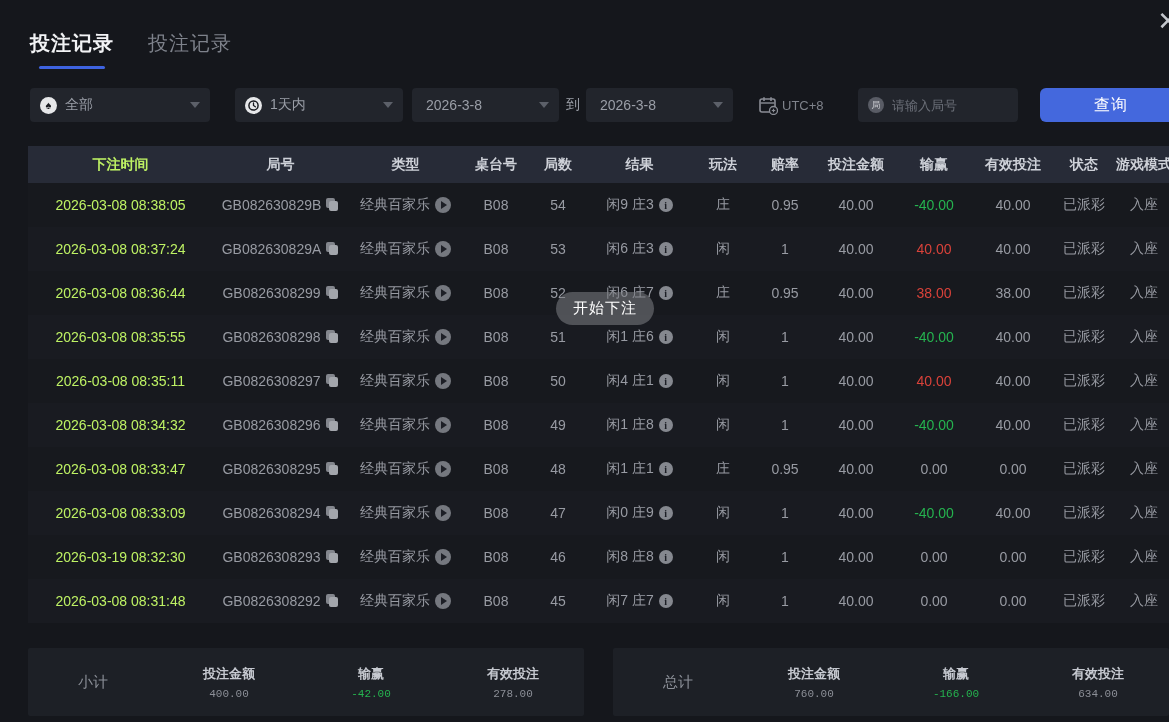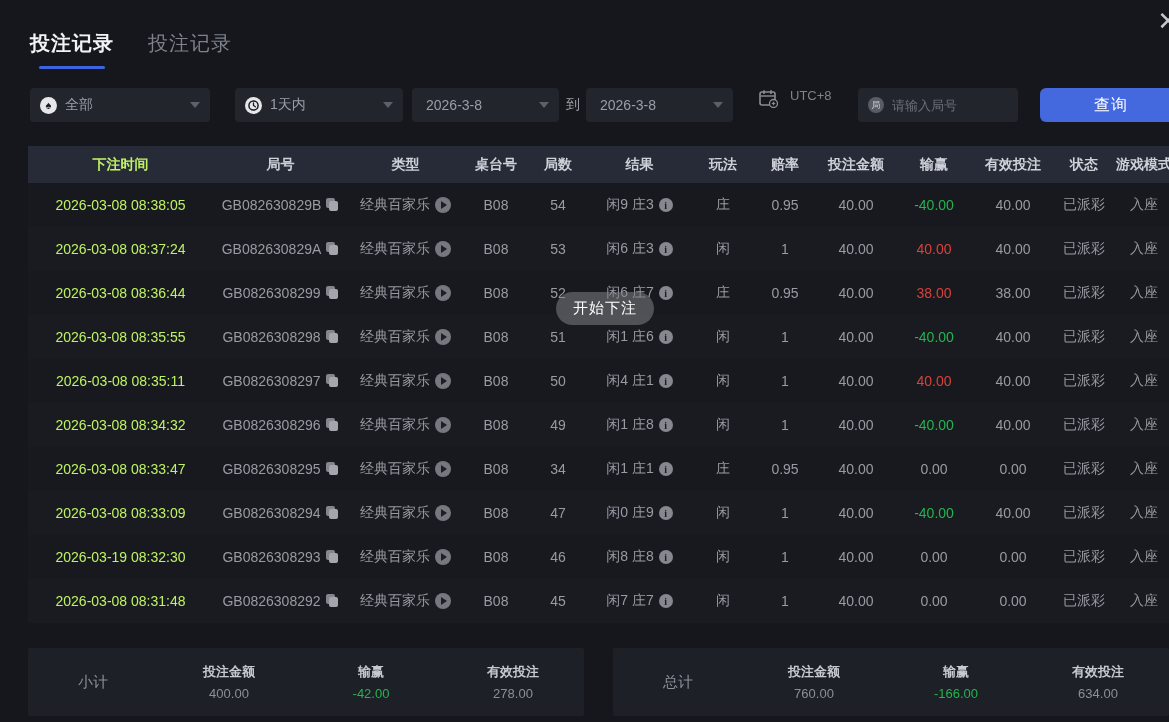--- a/index.html
+++ b/index.html
@@ -28,21 +28,21 @@
   .ctrl .caret { position:absolute; right:10px; width:0; height:0;
     border-left:5px solid transparent; border-right:5px solid transparent; border-top:6px solid #5c6069; }
   .circle-ic { width:17px; height:17px; border-radius:50%; background:#e6e7e9; color:#17191e;
     display:inline-flex; align-items:center; justify-content:center; margin:0 8px 0 10px; flex:none; }
   .circle-ic.spade { font-size:11px; }
   .sel-gametype { left:30px; width:180px; }
   .sel-timerange { left:235px; width:168px; }
   .sel-date1 { left:412px; width:147px; padding-left:14px; }
   .sel-date2 { left:586px; width:147px; padding-left:14px; }
   .to-label { position:absolute; left:566px; top:8px; font-size:14px; color:#9ca0a8; }
-  .tz { position:absolute; left:758px; top:0; height:34px; display:flex; gap:12px; color:#7e828a; font-size:13px; }
+  .tz { position:absolute; left:758px; top:0; height:34px; display:flex; align-items:center; gap:4px; color:#7e828a; font-size:13px; }
   .gameno-input { left:858px; width:160px; }
   .gameno-input .dark-circle { width:16px; height:16px; border-radius:50%; background:#595c65; color:#c6c8cd;
     display:inline-flex; align-items:center; justify-content:center; font-size:9px; margin:0 8px 0 10px; flex:none; }
   .gameno-input input { background:transparent; border:none; outline:none; color:#8b5cf6; font-size:13px; width:110px;
     font-family:"Liberation Sans","DejaVu Sans",sans-serif; }
   .gameno-input input::placeholder { color:#6b6f78; }
   .search-btn {
     position:absolute; left:1040px; top:0; width:142px; height:34px; background:#4468dd; border:none;
     border-radius:6px; color:#ffffff; font-size:16px; cursor:pointer; letter-spacing:1px;
     font-family:"Liberation Sans","DejaVu Sans",sans-serif;
@@ -78,21 +78,21 @@
   .toast { position:absolute; left:556px; top:292px; padding:7px 17px; border-radius:18px;
     background:rgba(125,127,133,0.55); color:#ffffff; font-size:15px; font-weight:normal; letter-spacing:1px; z-index:5; }
 
   
   .summary { position:absolute; top:648px; left:28px; width:1141px; height:68px; display:flex; gap:29px; }
   .sum-box { flex:1; background:#1d2026; border-radius:2px; display:flex; align-items:center; }
   .sum-title { width:130px; text-align:center; font-size:15px; color:#8c9098; }
   .sum-stats { flex:1; display:flex; }
   .stat { flex:1; text-align:center; }
   .stat .lbl { font-size:13px; color:#c6c9d0; font-weight:bold; margin-bottom:5px; }
-  .stat .val { font-size:13px; color:#8c8f97; }
+  .stat .val { font-size:11px; color:#8c8f97;font-family:Liberation Mono, monospace; }
   .stat .val.green { color:#25b34f; }
 
   
   .cal-svg { width:20px; height:20px; display:block; }
 </style>
 </head>
 <body>
 
 <div class="close-x">✕</div>
 
@@ -315,21 +315,21 @@
     <div class="td c-time">2026-03-08 08:33:47</div>
     <div class="td c-id">
       <span>GB0826308295</span>
       <span class="copy-ic"></span>
     </div>
     <div class="td c-type">
       <span>经典百家乐</span>
       <span class="play-ic"></span>
     </div>
     <div class="td c-table">B08</div>
-    <div class="td c-round">34</div>
+    <div class="td c-round">48</div>
     <div class="td c-result">
       <span>闲1 庄1</span>
       <span class="info-ic">i</span>
     </div>
     <div class="td c-play">庄</div>
     <div class="td c-odds">0.95</div>
     <div class="td c-bet">40.00</div>
     <div class="td c-winloss wl-zero">0.00</div>
     <div class="td c-valid">0.00</div>
     <div class="td c-status">已派彩</div>

